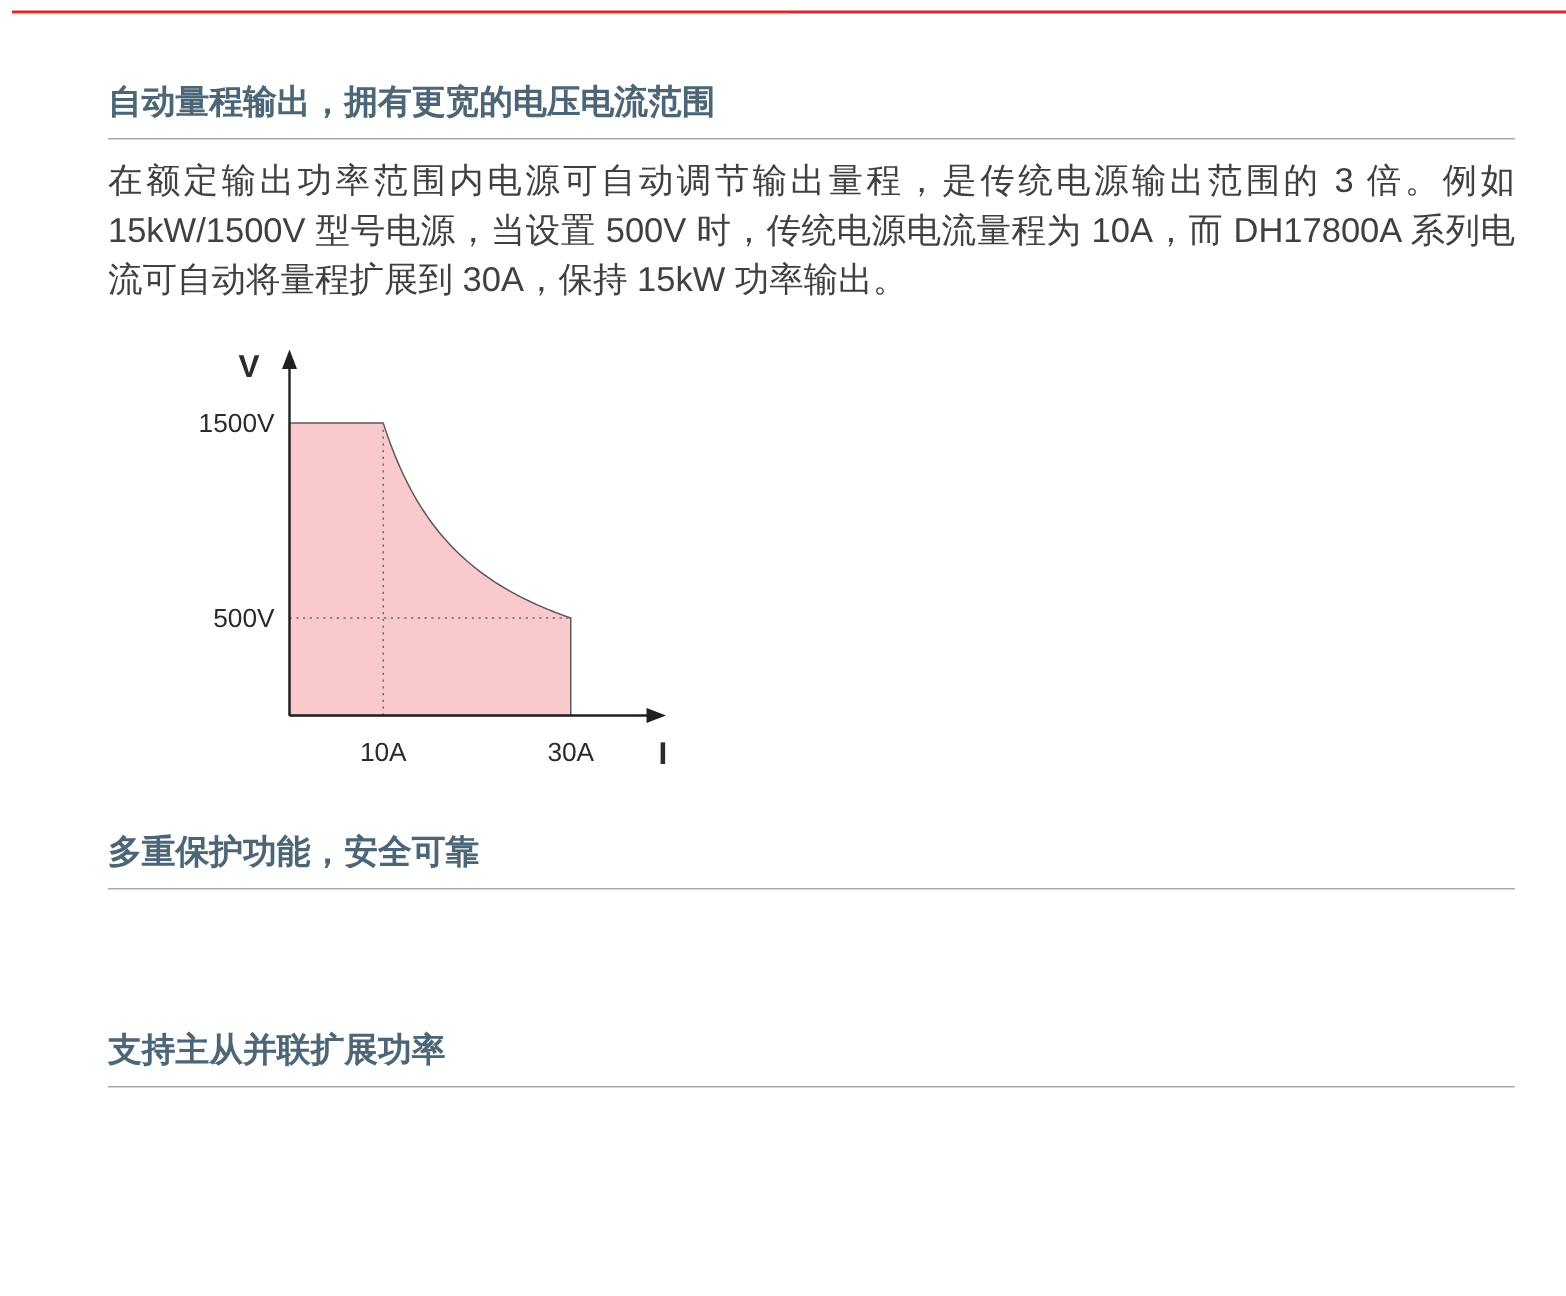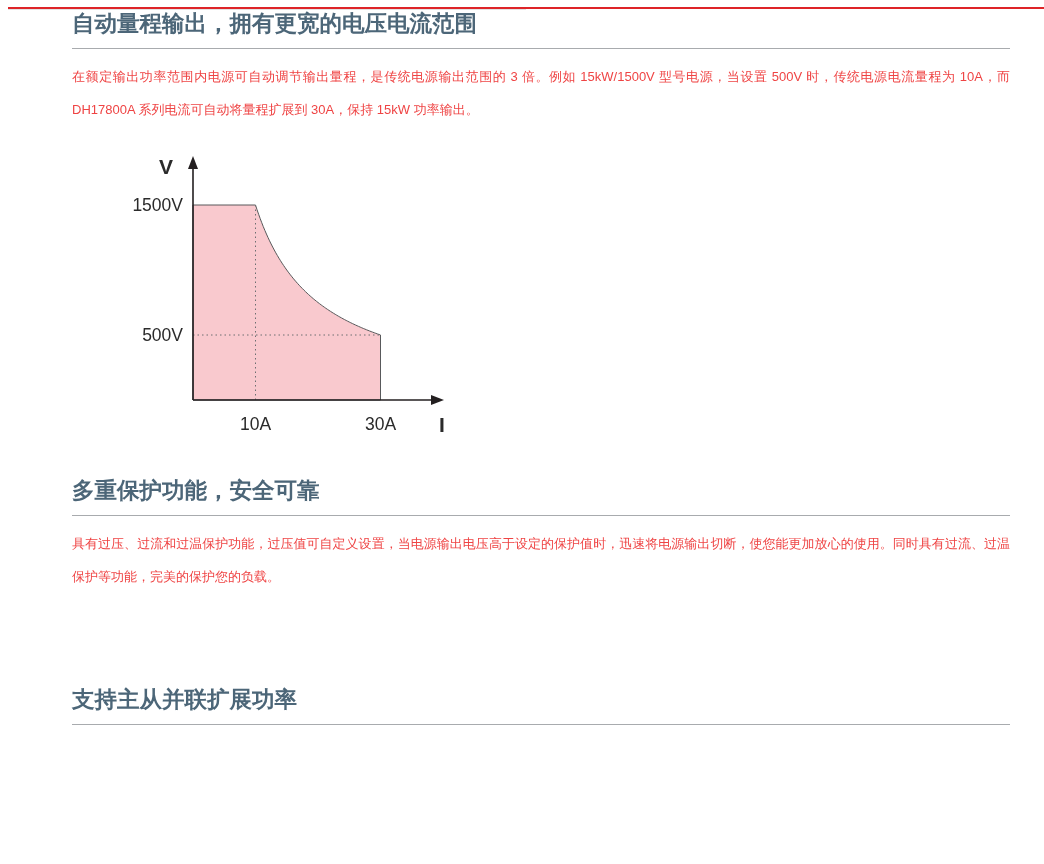--- a/index.html
+++ b/index.html
@@ -20,32 +20,32 @@
     margin:7px 0 0 8px; height:2px; background:#de2428; position:relative;
   }
   .title-rule::after {
     content:""; position:absolute; left:0; top:2px; width:50%; height:1px;
     background:#e3e3e3;
   }
 
   .content { margin:0 34px 0 72px; }
 
   section { position:relative; }
-  .sec-auto    { }
+  .sec-auto    { margin-top:44px; }
   .sec-protect { margin-top:26px; }
   .sec-parallel{ margin-top:92px; }
 
   .sec-heading {
     font-size:22.5px; line-height:30px; font-weight:700;
     color:#4c6678; padding-bottom:9px;
     border-bottom:1px solid #a8abae;
   }
   .sec-body {
     margin-top:11px;
-    font-size:13px; line-height:33px; color:#ef4444;
+    font-size:23px; line-height:33px; color:#404040;
     text-align:justify;
   }
 
   .chart-wrap {
     margin:22px 0 0 56px;
     width:340px; height:302px; position:relative;
   }
   .chart-wrap svg { display:block; }
 </style>
 </head>
@@ -75,21 +75,20 @@
             <text x="55" y="63" text-anchor="end" fill="#2b2b2b" font-size="17.5" font-family="&quot;Liberation Sans&quot;,&quot;DejaVu Sans&quot;,sans-serif" font-weight="400">1500V</text>
             <text x="55" y="193" text-anchor="end" fill="#2b2b2b" font-size="17.5" font-family="&quot;Liberation Sans&quot;,&quot;DejaVu Sans&quot;,sans-serif" font-weight="400">500V</text>
             <text x="127.5" y="282" text-anchor="middle" fill="#2b2b2b" font-size="17.5" font-family="&quot;Liberation Sans&quot;,&quot;DejaVu Sans&quot;,sans-serif" font-weight="400">10A</text>
             <text x="252.5" y="282" text-anchor="middle" fill="#2b2b2b" font-size="17.5" font-family="&quot;Liberation Sans&quot;,&quot;DejaVu Sans&quot;,sans-serif" font-weight="400">30A</text>
           </svg>
       </div>
     </section>
 
     <section class="sec-protect">
       <h2 class="sec-heading">多重保护功能，安全可靠</h2>
-      <p class="sec-body">具有过压、过流和过温保护功能，过压值可自定义设置，当电源输出电压高于设定的保护值时，迅速将电源输出切断，使您能更加放心的使用。同时具有过流、过温保护等功能，完美的保护您的负载。</p>
     </section>
 
     <section class="sec-parallel">
       <h2 class="sec-heading">支持主从并联扩展功率</h2>
     </section>
 
   </div>
 </div>
 
 </body></html>

